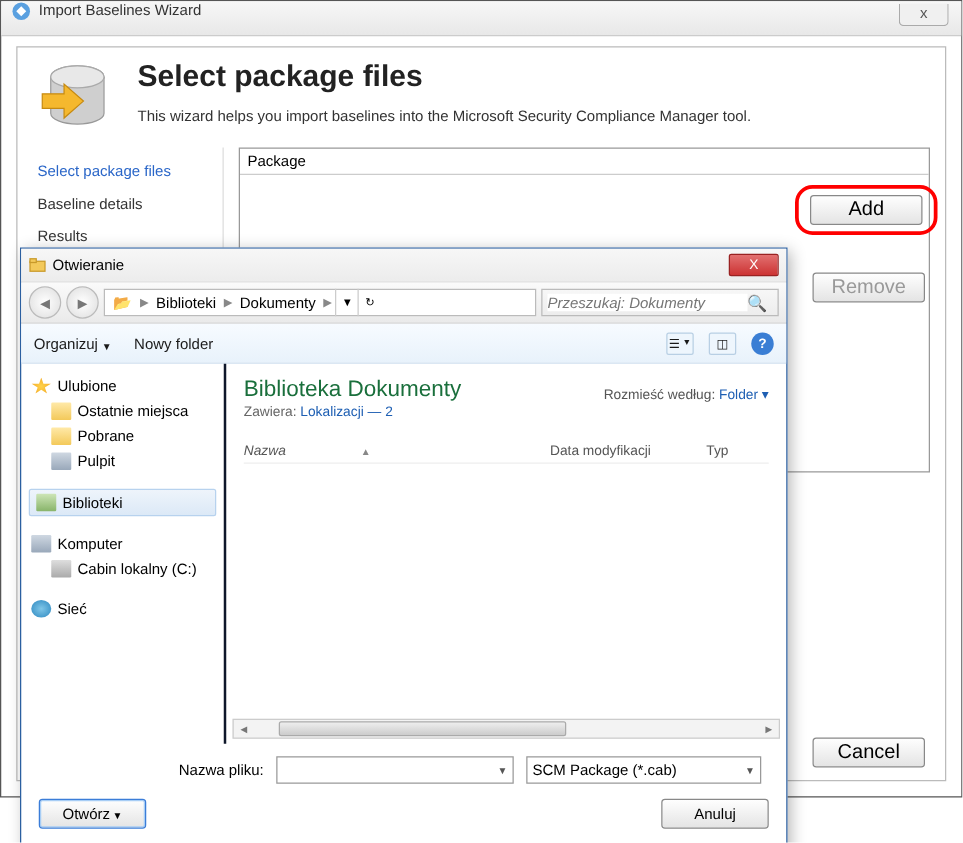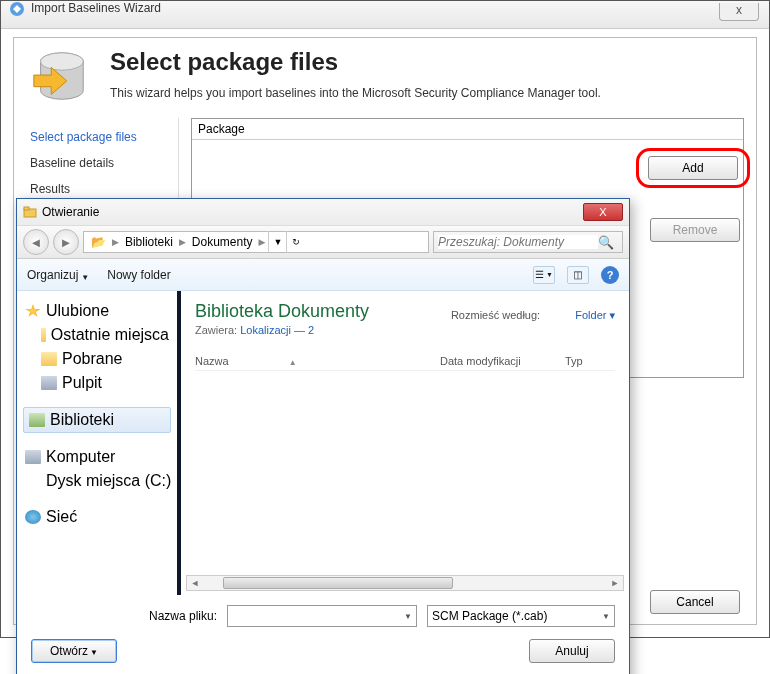--- a/index.html
+++ b/index.html
@@ -19,21 +19,21 @@
 .wiz-sub { font-size: 12px; color: #333; margin-top: 10px; }
 
 .wiz-main { display: flex; }
 .wiz-steps { width: 165px; border-right: 1px solid #ddd; padding: 6px 0; }
 .step { padding: 6px 16px; font-size: 12px; color: #333; cursor: pointer; }
 .step.active { color: #2a66c8; }
 
 .wiz-content { flex: 1; padding: 0 12px; position: relative; }
 .pkg-box { border: 1px solid #999; height: 260px; }
 .pkg-head { border-bottom: 1px solid #ccc; padding: 3px 6px; font-size: 12px; }
-.btn { width: 90px; height: 24px; border: 1px solid #888; background: linear-gradient(#fefefe,#e4e4e4); border-radius: 3px; font-size: 12px; cursor: pointer; }
+.btn { width: 90px; height: 24px; border: 1px solid #888; background: linear-gradient(#fefefe,#e4e4e4); border-radius: 3px; font-size: 16px; cursor: pointer; }
 .btn.disabled { color: #999; }
 .add-wrap { position: absolute; right: 6px; top: 30px; border: 3px solid #f00; border-radius: 14px; padding: 5px 9px; }
 .remove-wrap { position: absolute; right: 16px; top: 100px; }
 
 .wiz-footer { position: absolute; right: 16px; bottom: 10px; display: flex; gap: 10px; }
 
 
 .filedlg { position: absolute; left: 16px; top: 198px; width: 614px; height: 554px; border: 1px solid #2b5fa0; background: #fff; box-shadow: 3px 3px 12px rgba(0,0,0,0.3); z-index: 10; }
 .fd-title { height: 26px; background: linear-gradient(#f7f7f7,#ececec); display: flex; align-items: center; padding: 0 6px; font-size: 12px; }
 .fd-title-icon { width: 14px; height: 14px; margin-right: 5px; }
@@ -49,55 +49,55 @@
 .search input { border: none; outline: none; font-size: 12px; font-style: italic; color: #888; width: 160px; }
 .search-icon { color: #1e5fb3; font-size: 13px; }
 
 .fd-toolbar { height: 32px; background: linear-gradient(#f7fbff,#e8f2fb); border-bottom: 1px solid #cfe0ef; display: flex; align-items: center; padding: 0 10px; gap: 18px; font-size: 12px; color: #1a1a1a; }
 .fd-toolbar .grp { display: flex; align-items: flex-end; gap: 3px; }
 .fd-toolbar .right { margin-left: auto; display: flex; gap: 12px; }
 .mini { width: 22px; height: 18px; border: 1px solid #b8cfe4; background: #eef6fd; border-radius: 2px; display: flex; align-items: center; justify-content: center; font-size: 10px; }
 .help { width: 18px; height: 18px; border-radius: 50%; background: #3a7ed4; color: #fff; font-size: 11px; text-align: center; line-height: 18px; font-weight: bold; }
 
 .fd-body { display: flex; height: 304px; }
-.fd-tree { width: 164px; border-right: 4px solid #0f172a; padding: 8px 6px; font-size: 16px; overflow: hidden; }
+.fd-tree { width: 164px; border-right: 2px solid #0f172a; padding: 8px 6px; font-size: 12px; overflow: hidden; }
 .tree-group-label { display: flex; align-items: center; gap: 5px; padding: 3px 2px; }
 .tree-item { display: flex; align-items: center; gap: 5px; padding: 3px 2px 3px 18px; white-space: nowrap; }
 .tree-item.selected { background: linear-gradient(#eef4fb,#dce9f7); border: 1px solid #b7d2ee; border-radius: 2px; padding-left: 17px; }
 .ic { width: 16px; height: 14px; display: inline-block; }
 .ic-star { background: radial-gradient(#ffd24a,#f0a020); clip-path: polygon(50% 0,61% 35%,98% 35%,68% 57%,79% 91%,50% 70%,21% 91%,32% 57%,2% 35%,39% 35%); }
 .ic-folder { background: linear-gradient(#ffe9a8,#f3c95a); border-radius: 1px; }
 .ic-lib { background: linear-gradient(#cde5b7,#88b46a); border-radius: 1px; }
 .ic-comp { background: linear-gradient(#cfd8e2,#99a8ba); border-radius: 1px; }
 .ic-disk { background: linear-gradient(#dedede,#aaa); border-radius: 1px; }
 .ic-net { background: radial-gradient(#7fc6e8,#2d88c0); border-radius: 50%; }
 .ic-file { background: linear-gradient(#fff,#e0d4a0); border: 1px solid #caa; }
 
 .fd-list { flex: 1; padding: 10px 14px; font-size: 12px; position: relative; }
 .lib-title { font-size: 18px; color: #1a6f3c; }
 .lib-sub { font-size: 11px; color: #666; margin-top: 2px; }
 .lib-sub .link { color: #1e5fb3; }
 .arrange { position: absolute; right: 14px; top: 18px; font-size: 11px; color: #555; }
-.arrange .link { color: #1e5fb3; margin-left: 32px; }
+.arrange .link { color: #1e5fb3; }
 .cols { display: flex; border-bottom: 1px solid #eee; margin-top: 16px; padding: 3px 0; font-size: 11px; color: #555; }
-.col-name { width: 245px; }
+.col-name { width: 245px; font-style: italic; }
 .col-date { width: 125px; }
 .col-type { flex: 1; }
 .sort { font-size: 8px; color: #888; margin-left: 60px; }
 .row { display: flex; padding: 5px 0; align-items: center; }
 .row .ic { margin-right: 6px; }
 .row .col-date { color: #666; }
 .row .col-type { color: #666; }
 .hscroll { position: absolute; left: 5px; right: 5px; bottom: 4px; height: 16px; border: 1px solid #ccc; background: #f3f3f3; display: flex; align-items: center; }
 .hscroll .thumb { width: 230px; height: 12px; margin-left: 20px; background: linear-gradient(#eee,#ccc); border: 1px solid #aaa; border-radius: 2px; }
 .hscroll .arr { width: 16px; text-align: center; font-size: 9px; color: #777; }
 .hscroll .spacer { flex: 1; }
 
 .fd-bottom { padding: 10px 14px; }
-.filerow { display: flex; align-items: center; gap: 10px; margin-bottom: 12px; justify-content: flex-end; }
+.filerow { display: flex; align-items: center; gap: 10px; margin-bottom: 12px; }
 .filerow label { width: 180px; text-align: right; font-size: 12px; }
 .combo { height: 22px; border: 1px solid #999; background: #fff; display: flex; align-items: center; padding: 0 4px; font-size: 12px; }
 .combo .dd { margin-left: auto; font-size: 8px; color: #555; }
 .fn { width: 190px; }
 .ft { width: 188px; }
 .fd-buttons { display: flex; justify-content: space-between; gap: 8px; padding-right: 0; }
 .fbtn { width: 86px; height: 24px; border: 1px solid #888; border-radius: 3px; background: linear-gradient(#fefefe,#e4e4e4); font-size: 12px; cursor: pointer; }
 .fbtn.primary { border: 1px solid #3b7dd8; box-shadow: 0 0 0 1px #a7cdf5 inset; }
 .fbtn .dd { font-size: 8px; margin-left: 2px; }
 </style>
@@ -218,21 +218,21 @@
           <span class="ic ic-lib"></span>
           <span>Biblioteki</span>
         </div>
       <div style="height:12px"></div>
       <div class="tree-group-label">
           <span class="ic ic-comp"></span>
           <span>Komputer</span>
         </div>
       <div class="tree-item">
           <span class="ic ic-disk"></span>
-          <span>Dysk miejsca (C:)</span>
+          <span>Cabin lokalny (C:)</span>
         </div>
       <div style="height:12px"></div>
       <div class="tree-group-label">
           <span class="ic ic-net"></span>
           <span>Sieć</span>
         </div>
     </div>
 
     <div class="fd-list">
       <div class="lib-title">Biblioteka Dokumenty</div>

